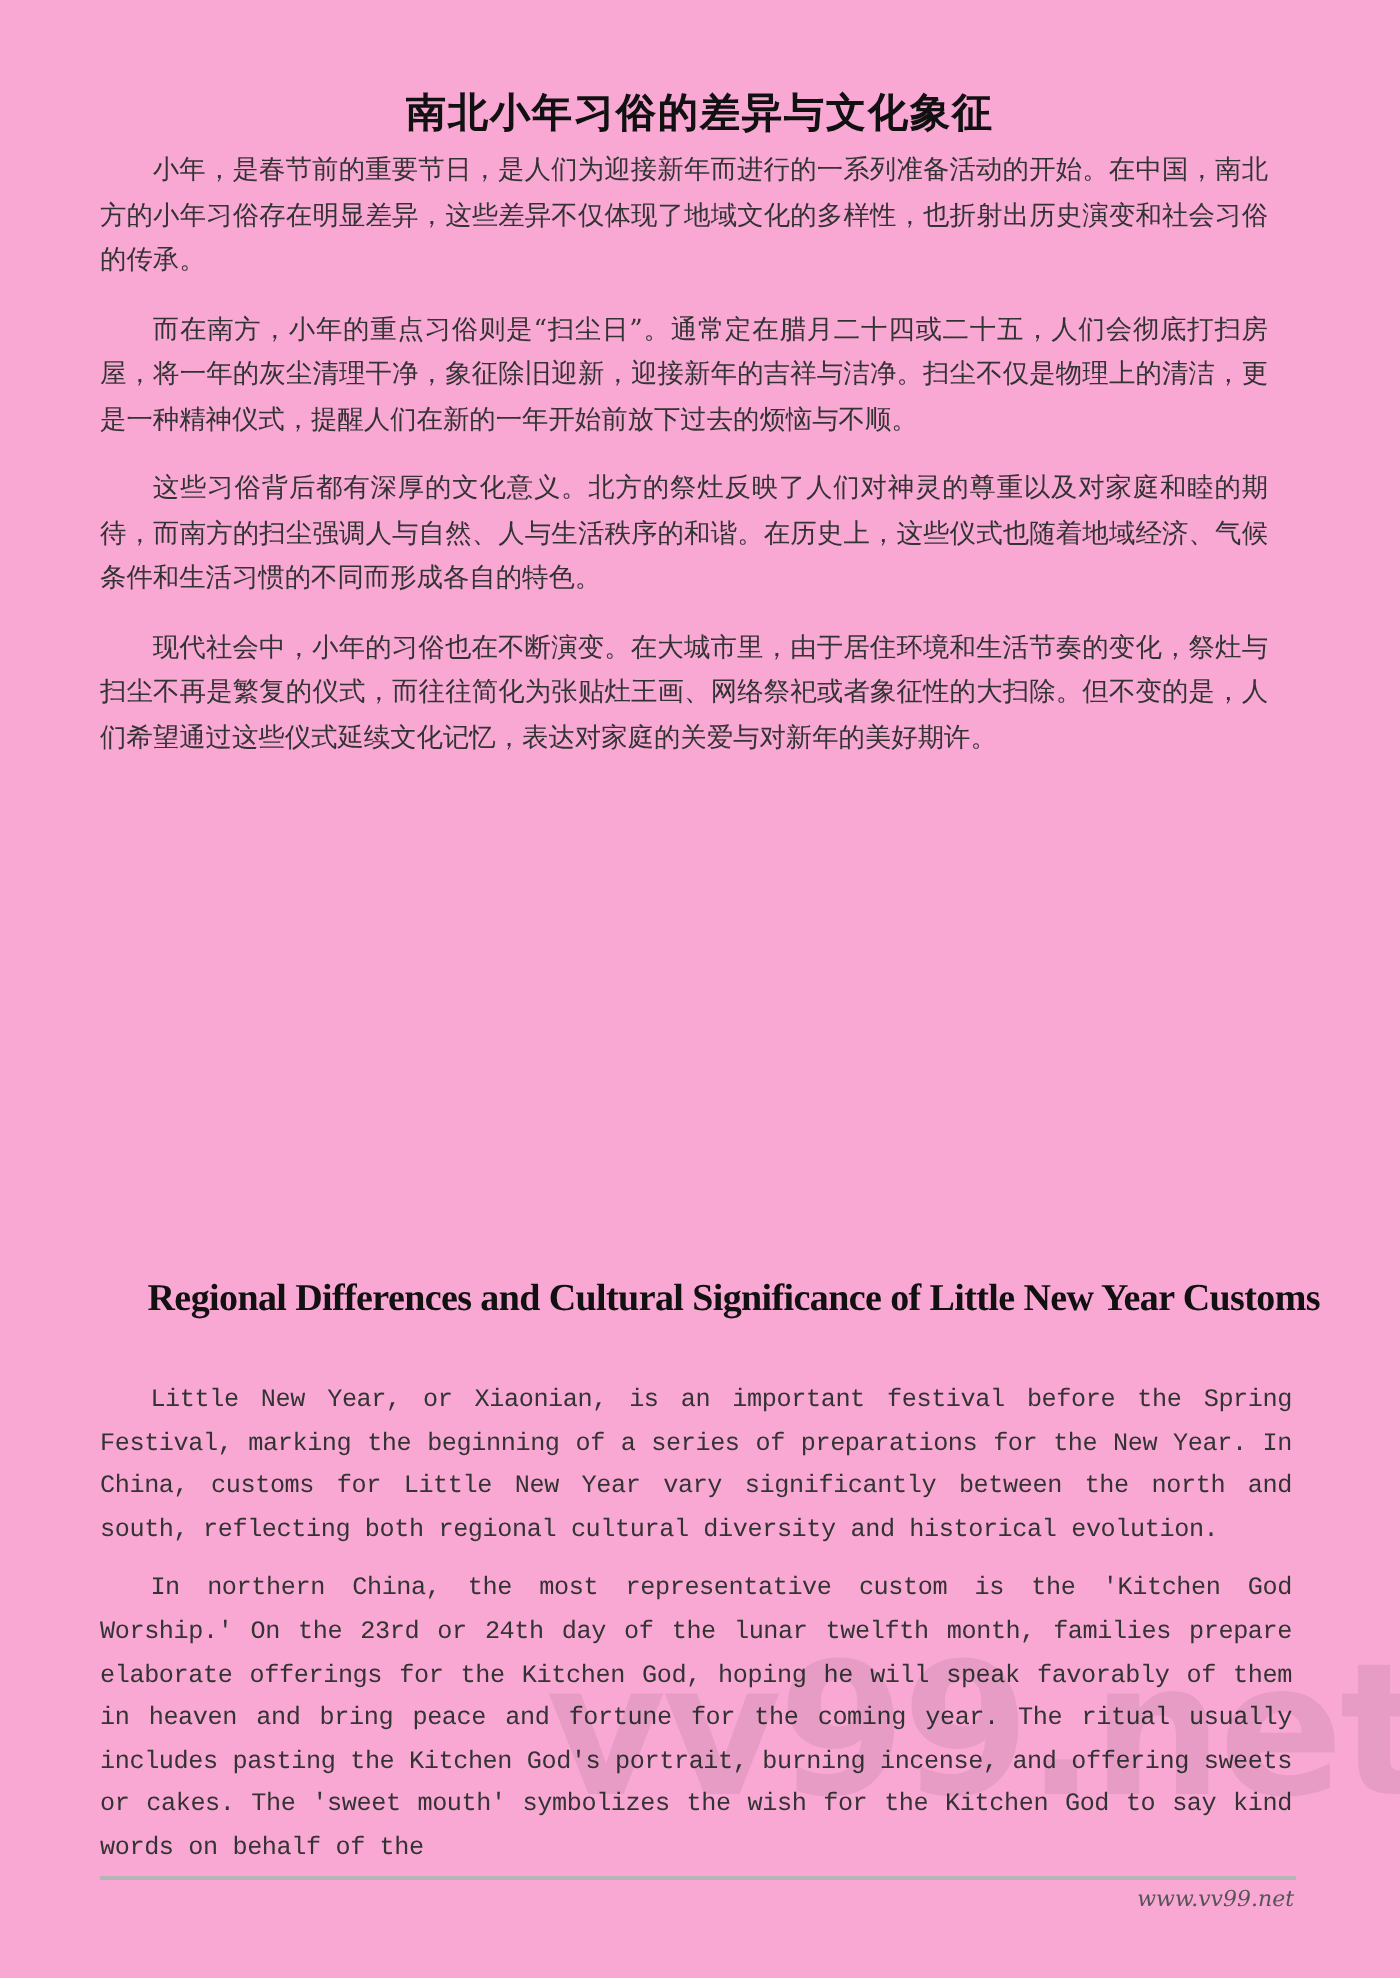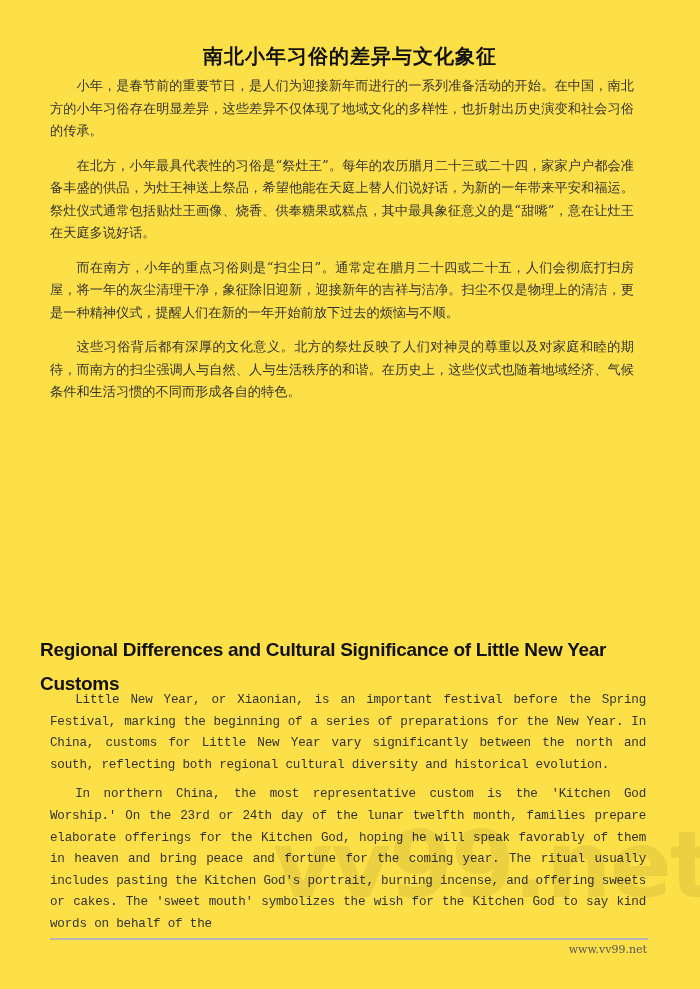--- a/index.html
+++ b/index.html
@@ -1,57 +1,57 @@
 <!DOCTYPE html>
 <html><head>
 <meta charset="utf-8">
 <style>
   html, body { margin: 0; padding: 0; background: #ffffff; }
   body { width: 700px; height: 989px; position: relative; overflow: hidden; color: #2a2a2a; }
-  .page { position: absolute; left: 0; top: 0; width: 700px; height: 989px; background: #fde047; }
+  .page { position: absolute; left: 0; top: 0; width: 700px; height: 989px; background: #f9a8d4; }
   .zh-title {
     position: absolute; left: 0; width: 700px; top: 30px; text-align: center;
     font-family: "DejaVu Sans", sans-serif; font-weight: bold; font-size: 20px; color: #111; letter-spacing: 1px;
   }
   .zh-body { position: absolute; left: 50px; width: 600px; top: 75px; }
   .zh-p {
     margin: 0 16px 12px 0; font-family: "DejaVu Serif", serif; font-size: 13.2px; line-height: 22.5px;
     text-indent: 2em; text-align: justify; color: #333;
   }
   .en-title {
-    position: absolute; left: 40px; width: 620px; top: 617px; text-align: left;
-    font-family: Liberation Sans, sans-serif; font-size: 19px; line-height: 34px; color: #111; letter-spacing: -0.3px;
+    position: absolute; left: 40px; width: 620px; top: 617px; text-align: right;
+    font-family: Liberation Serif, serif; font-size: 19px; line-height: 34px; color: #111; letter-spacing: -0.3px;
   }
   .en-body { position: absolute; left: 50px; width: 600px; top: 690px; }
   .en-p {
     margin: 0 4px 8px 0; font-family: "Liberation Mono", monospace; font-size: 12.6px; line-height: 21.6px;
     text-indent: 2em; text-align: justify; color: #333; letter-spacing: -0.2px;
   }
   .watermark {
     position: absolute; left: 273px; top: 812px; font-family: "DejaVu Sans", sans-serif; font-weight: bold;
     font-size: 92px; color: rgba(0,0,0,0.07); letter-spacing: -2px; pointer-events: none;
   }
   .footer-rule { position: absolute; left: 50px; width: 598px; top: 938px; height: 2px; background: #b5b5b5; }
   .footer-text {
-    position: absolute; right: 53px; top: 943px; font-family: "DejaVu Serif", serif; 
+    position: absolute; right: 53px; top: 943px; font-family: "DejaVu Serif", serif; font-style: italic;
     font-size: 11px; color: #555;
   }
 </style>
 </head>
 <body>
 
 <div class="page">
 
   <h1 class="zh-title">南北小年习俗的差异与文化象征</h1>
 
   <div class="zh-body">
     <p class="zh-p">小年，是春节前的重要节日，是人们为迎接新年而进行的一系列准备活动的开始。在中国，南北方的小年习俗存在明显差异，这些差异不仅体现了地域文化的多样性，也折射出历史演变和社会习俗的传承。</p>
-    <p class="zh-p">在北方，小年最具代表性的习俗是“祭灶王”。每年的农历腊月二十三或二十四，家家户户都会准备丰盛的供品，为灶王神送上祭品，希望他能在天庭上替人们说好话，为新的一年带来平安和福运。祭灶仪式通常包括贴灶王画像、烧香、供奉糖果或糕点，其中最具象征意义的是“甜嘴”，意在让灶王在天庭多说好话。</p>
     <p class="zh-p">而在南方，小年的重点习俗则是“扫尘日”。通常定在腊月二十四或二十五，人们会彻底打扫房屋，将一年的灰尘清理干净，象征除旧迎新，迎接新年的吉祥与洁净。扫尘不仅是物理上的清洁，更是一种精神仪式，提醒人们在新的一年开始前放下过去的烦恼与不顺。</p>
     <p class="zh-p">这些习俗背后都有深厚的文化意义。北方的祭灶反映了人们对神灵的尊重以及对家庭和睦的期待，而南方的扫尘强调人与自然、人与生活秩序的和谐。在历史上，这些仪式也随着地域经济、气候条件和生活习惯的不同而形成各自的特色。</p>
+    <p class="zh-p">现代社会中，小年的习俗也在不断演变。在大城市里，由于居住环境和生活节奏的变化，祭灶与扫尘不再是繁复的仪式，而往往简化为张贴灶王画、网络祭祀或者象征性的大扫除。但不变的是，人们希望通过这些仪式延续文化记忆，表达对家庭的关爱与对新年的美好期许。</p>
   </div>
 
   <h2 class="en-title">Regional Differences and Cultural Significance of Little New Year Customs</h2>
 
   <div class="en-body">
     <p class="en-p">Little New Year, or Xiaonian, is an important festival before the Spring Festival, marking the beginning of a series of preparations for the New Year. In China, customs for Little New Year vary significantly between the north and south, reflecting both regional cultural diversity and historical evolution.</p>
     <p class="en-p">In northern China, the most representative custom is the 'Kitchen God Worship.' On the 23rd or 24th day of the lunar twelfth month, families prepare elaborate offerings for the Kitchen God, hoping he will speak favorably of them in heaven and bring peace and fortune for the coming year. The ritual usually includes pasting the Kitchen God's portrait, burning incense, and offering sweets or cakes. The 'sweet mouth' symbolizes the wish for the Kitchen God to say kind words on behalf of the</p>
   </div>
 
   <div class="watermark">vv99.net</div>

